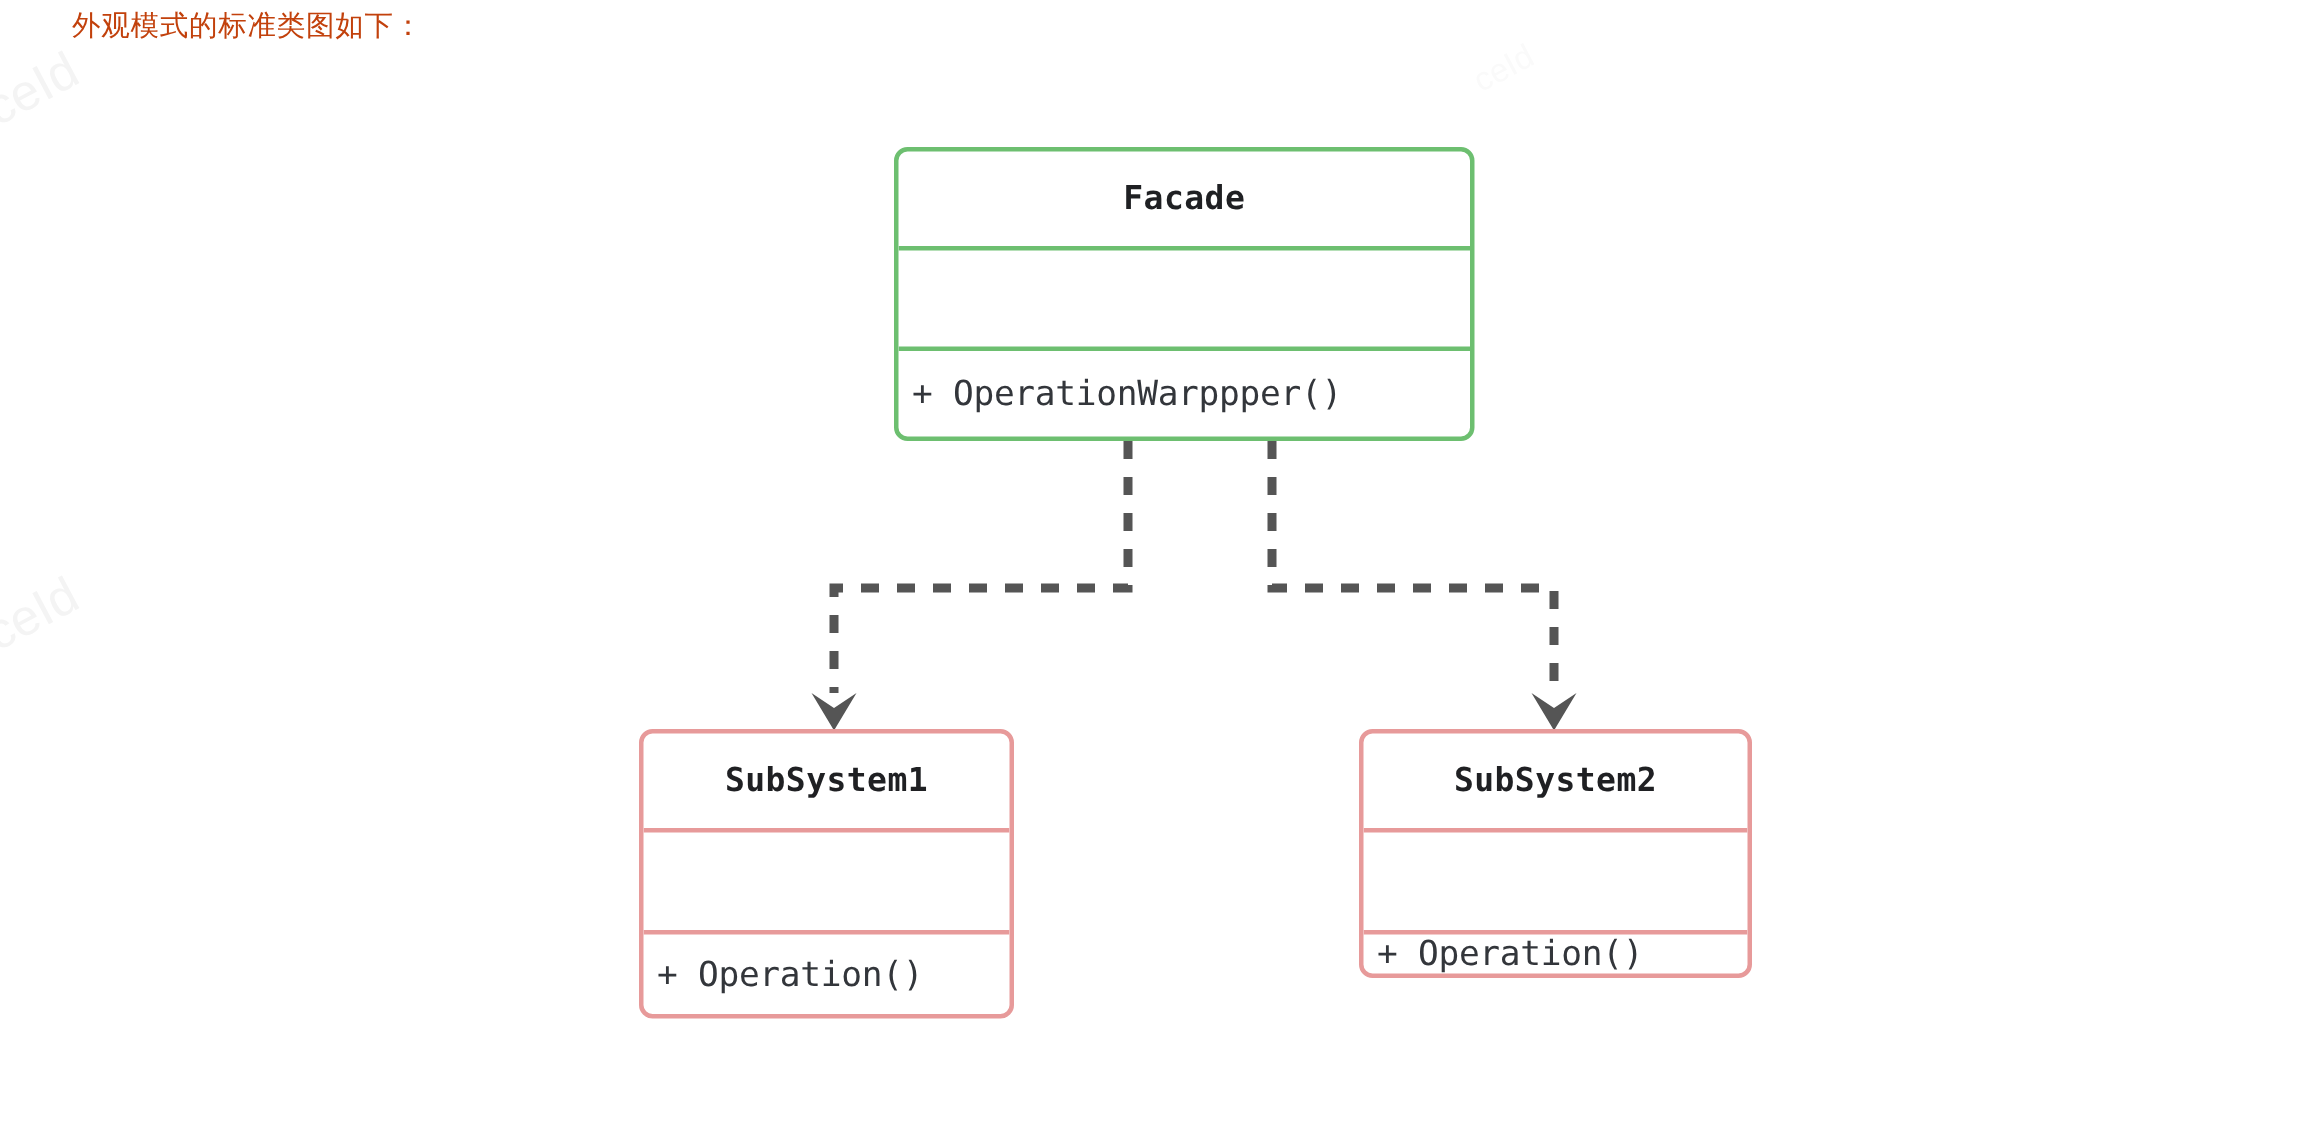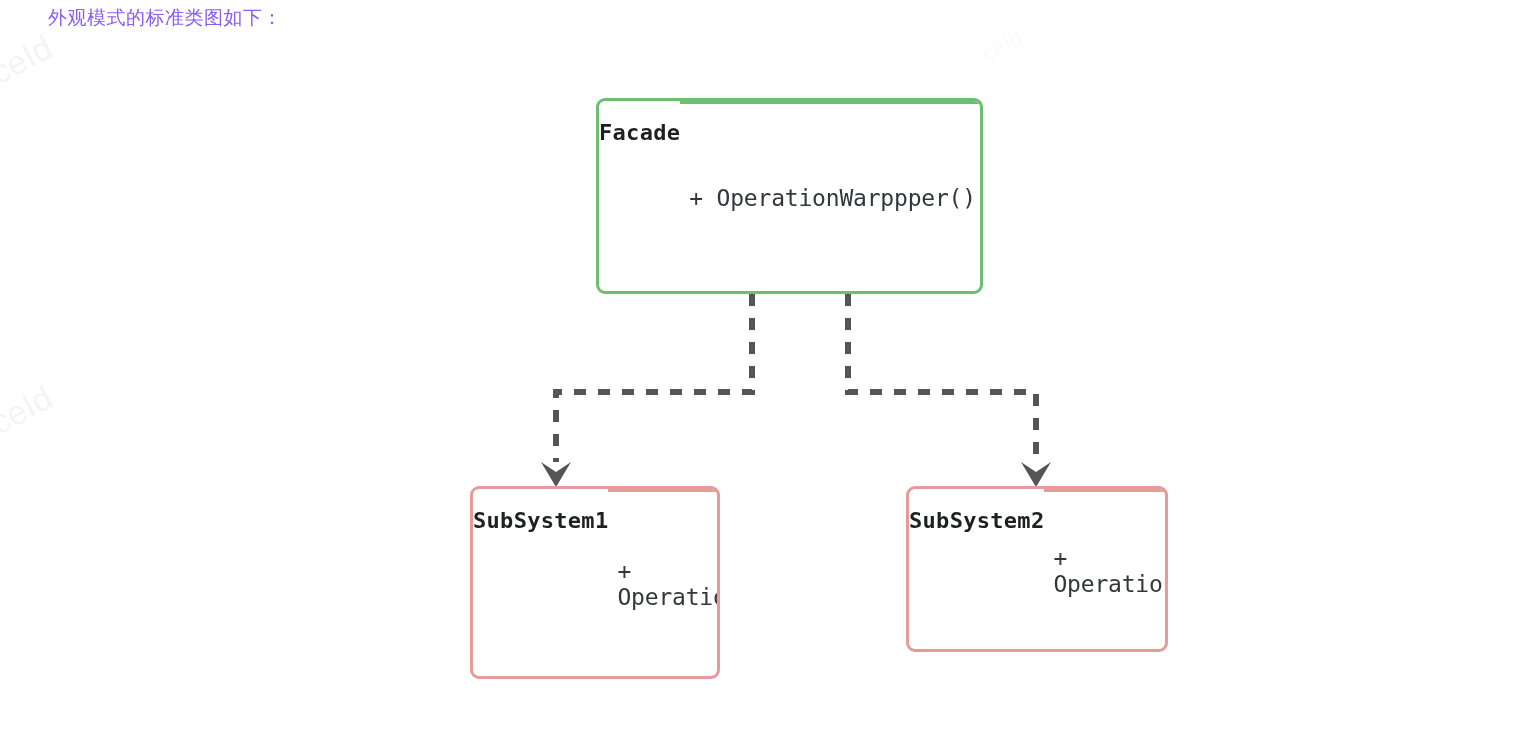--- a/index.html
+++ b/index.html
@@ -18,21 +18,21 @@
   }
 
   
   #page-heading {
     position: absolute;
     left: 48px;
     top: 2px;
     font-size: 19px;
     line-height: 30px;
     letter-spacing: 0.5px;
-    color: #8b5cf6;
+    color: #c2410c;
     white-space: nowrap;
     font-family: "DejaVu Sans", "Liberation Sans", sans-serif;
   }
 
   
   .watermark {
     position: absolute;
     font-size: 34px;
     font-family: "Liberation Sans", sans-serif;
     color: #f4f4f4;
@@ -70,21 +70,21 @@
 
   
   .uml-class {
     position: absolute;
     background: #ffffff;
     border-style: solid;
     border-width: 3px;
     border-radius: 9px;
     overflow: hidden;
     display: flex;
-    flex-direction: row;
+    flex-direction: column;
   }
   .uml-class .compartment {
     display: flex;
     align-items: center;
   }
   .uml-class .compartment.name-compartment {
     justify-content: center;
     font-weight: bold;
     font-size: 22px;
     letter-spacing: 0.3px;
@@ -132,21 +132,20 @@
   }
   .subsystem-class .method-compartment {
     flex: 1;
     border-top-color: #e79a9a;
   }
   #subsystem1-class {
     left: 426px;
     top: 486px;
     width: 250px;
     height: 193px;
-    margin-left: 44px;
   }
   #subsystem2-class {
     left: 906px;
     top: 486px;
     width: 262px;
     height: 166px;
   }
 </style>
 </head>
 <body>

